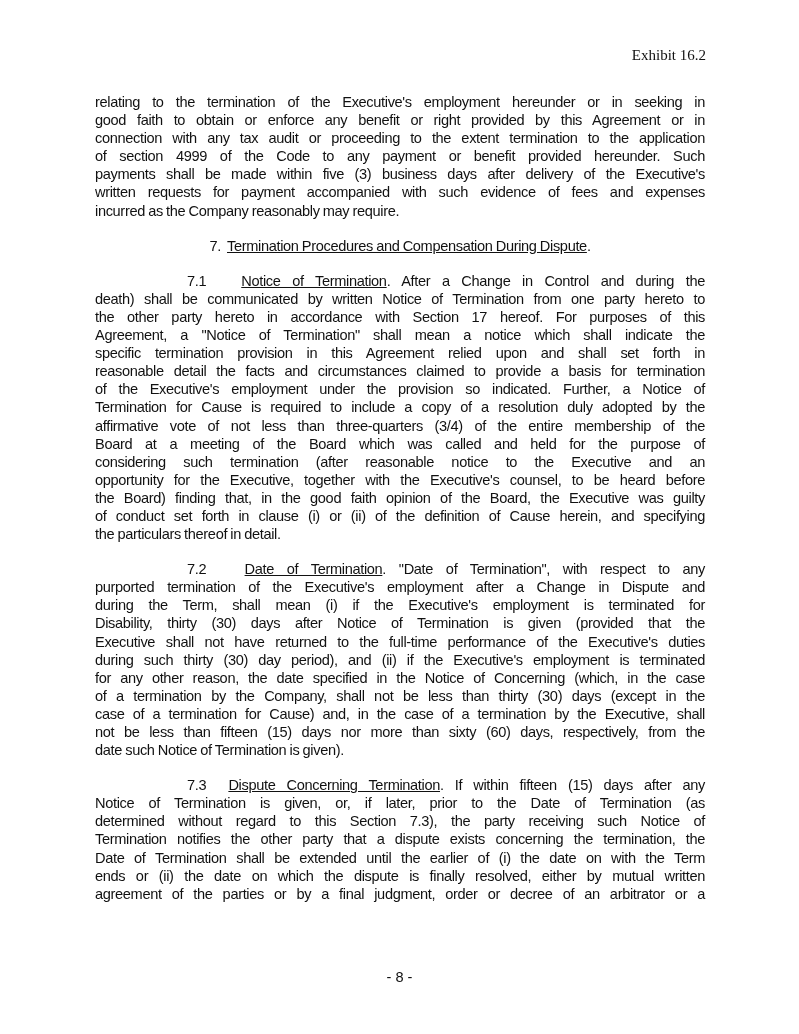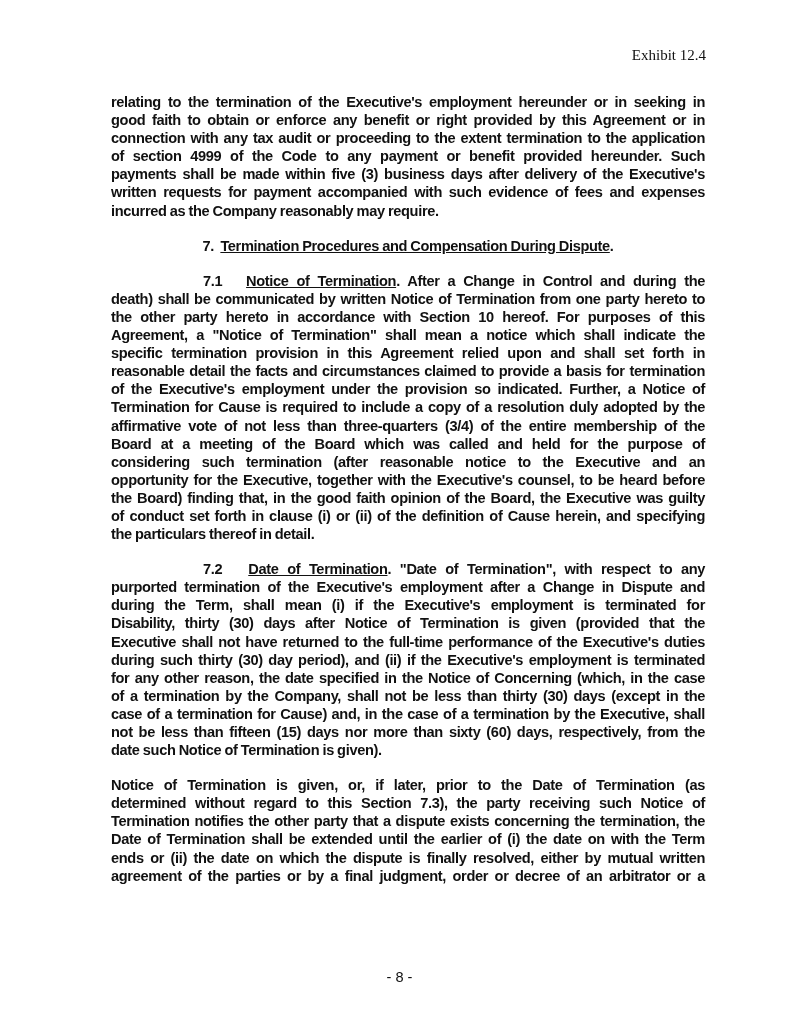--- a/index.html
+++ b/index.html
@@ -6,59 +6,59 @@
   body { width: 799px; height: 1034px; position: relative; overflow: hidden; color: #111; }
   .exhibit {
     position: absolute; top: 47px; right: 93px;
     font-family: "Liberation Serif", serif; font-size: 15px; color: #111;
   }
   .page-body {
     position: absolute; left: 95px; top: 93px; width: 610px;
     font-family: "Liberation Sans", sans-serif; font-size: 14.6px; line-height: 18.1px;
     letter-spacing: -0.35px; word-spacing: -0.5px; transform-origin: 0 0;
   }
-  .para { margin: 0 0 17px 16px; font-weight: bold; }
+  .para { margin: 0 0 17px 0; }
   .line {
     display: block; text-align: justify; text-align-last: justify; white-space: nowrap;
     height: 18.1px; overflow: visible;
   }
   .line.last { text-align-last: left; }
   .line.center { text-align: center; text-align-last: center; }
   .indent { display: inline-block; width: 92px; }
   .u { text-decoration: underline; }
   .page-number {
     position: absolute; top: 969px; left: 0; width: 799px; text-align: center;
     font-family: "Liberation Sans", sans-serif; font-size: 14.6px; color: #111;
   }
 </style>
 </head>
 <body>
 
-<div class="exhibit">Exhibit 12.4</div>
+<div class="exhibit">Exhibit 16.2</div>
 
 <div class="page-body">
 
   <div class="para" id="p-cont">
       <span class="line" style="display: block;">relating to the termination of the Executive's employment hereunder or in seeking in</span>
       <span class="line" style="display: block;">good faith to obtain or enforce any benefit or right provided by this Agreement or in</span>
       <span class="line" style="display: block;">connection with any tax audit or proceeding to the extent termination to the application</span>
       <span class="line" style="display: block;">of section 4999 of the Code to any payment or benefit provided hereunder.  Such</span>
       <span class="line" style="display: block;">payments shall be made within five (3) business days after delivery of the Executive's</span>
       <span class="line" style="display: block;">written requests for payment accompanied with such evidence of fees and expenses</span>
       <span class="line last" style="display: block;">incurred as the Company reasonably may require.</span>
     </div>
 
   <div class="para">
     <span class="line center" style="display: block;"><span>7.</span>&nbsp; <span class="u">Termination Procedures and Compensation During Dispute</span><span>.</span></span>
   </div>
 
   <div class="para" id="p-71">
     <span class="line" style="display: block;"><span class="indent"></span><span>7.1</span>&nbsp;&nbsp; <span class="u">Notice of Termination</span><span>.  After a Change in Control and during the</span></span>
       <span class="line" style="display: block;">death) shall be communicated by written Notice of Termination from one party hereto to</span>
-      <span class="line" style="display: block;">the other party hereto in accordance with Section 10 hereof.  For purposes of this</span>
+      <span class="line" style="display: block;">the other party hereto in accordance with Section 17 hereof.  For purposes of this</span>
       <span class="line" style="display: block;">Agreement, a "Notice of Termination" shall mean a notice which shall indicate the</span>
       <span class="line" style="display: block;">specific termination provision in this Agreement relied upon and shall set forth in</span>
       <span class="line" style="display: block;">reasonable detail the facts and circumstances claimed to provide a basis for termination</span>
       <span class="line" style="display: block;">of the Executive's employment under the provision so indicated.  Further, a Notice of</span>
       <span class="line" style="display: block;">Termination for Cause is required to include a copy of a resolution duly adopted by the</span>
       <span class="line" style="display: block;">affirmative vote of not less than three-quarters (3/4) of the entire membership of the</span>
       <span class="line" style="display: block;">Board at a meeting of the Board which was called and held for the purpose of</span>
       <span class="line" style="display: block;">considering such termination (after reasonable notice to the Executive and an</span>
       <span class="line" style="display: block;">opportunity for the Executive, together with the Executive's counsel, to be heard before</span>
       <span class="line" style="display: block;">the Board) finding that, in the good faith opinion of the Board, the Executive was guilty</span>
@@ -74,20 +74,21 @@
       <span class="line" style="display: block;">Executive shall not have returned to the full-time performance of the Executive's duties</span>
       <span class="line" style="display: block;">during such thirty (30) day period), and (ii) if the Executive's employment is terminated</span>
       <span class="line" style="display: block;">for any other reason, the date specified in the Notice of Concerning (which, in the case</span>
       <span class="line" style="display: block;">of a termination by the Company, shall not be less than thirty (30) days (except in the</span>
       <span class="line" style="display: block;">case of a termination for Cause) and, in the case of a termination by the Executive, shall</span>
       <span class="line" style="display: block;">not be less than fifteen (15) days nor more than sixty (60) days, respectively, from the</span>
       <span class="line last" style="display: block;">date such Notice of Termination is given).</span>
     </div>
 
   <div class="para" id="p-73">
+    <span class="line" style="display: block;"><span class="indent"></span><span>7.3</span>&nbsp; <span class="u">Dispute Concerning Termination</span><span>.  If within fifteen (15) days after any</span></span>
   <span class="line" style="display: block;">Notice of Termination is given, or, if later, prior to the Date of Termination (as</span>
       <span class="line" style="display: block;">determined without regard to this Section 7.3), the party receiving such Notice of</span>
       <span class="line" style="display: block;">Termination notifies the other party that a dispute exists concerning the termination, the</span>
       <span class="line" style="display: block;">Date of Termination shall be extended until the earlier of (i) the date on with the Term</span>
       <span class="line" style="display: block;">ends or (ii) the date on which the dispute is finally resolved, either by mutual written</span>
       <span class="line" style="display: block;">agreement of the parties or by a final judgment, order or decree of an arbitrator or a</span>
     </div>
 
 </div>
 

